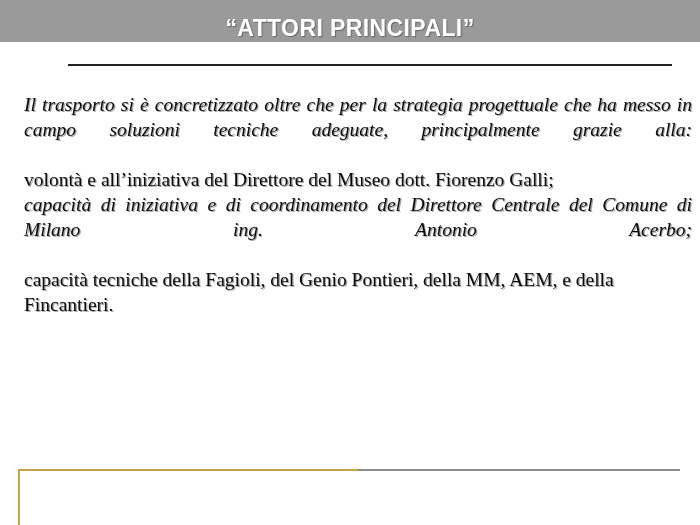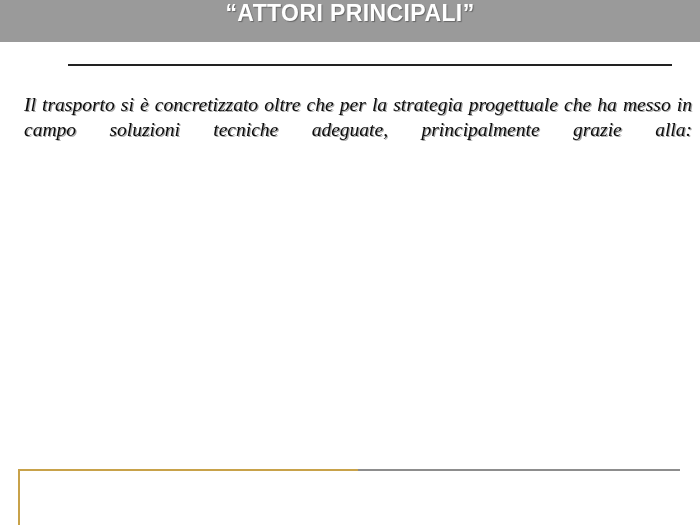--- a/index.html
+++ b/index.html
@@ -22,21 +22,21 @@
   }
   
   .title-bar {
     position: absolute;
     left: 0;
     top: 0;
     width: 700px;
     height: 42px;
     background: #9a9a9a;
     display: flex;
-    align-items: flex-start;
+    align-items: flex-end;
     justify-content: center;
   }
   .title-text {
     font-family: "Liberation Sans", sans-serif;
     font-weight: bold;
     font-size: 23px;
     color: #ffffff;
     letter-spacing: 0.4px;
     text-shadow: 1px 1px 1px rgba(90,90,90,0.8);
     white-space: nowrap;
@@ -107,19 +107,22 @@
 <div class="slide">
 
   <div class="title-bar">
     <span class="title-text">“ATTORI PRINCIPALI”</span>
   </div>
 
   <div class="title-rule"></div>
 
   <div class="body-block">
     <p class="para just-all">Il trasporto si è concretizzato oltre che per la strategia progettuale che ha messo in campo soluzioni tecniche adeguate, principalmente grazie alla:</p>
+    <p class="para">volontà e all’iniziativa del Direttore del Museo dott. Fiorenzo Galli;</p>
+    <p class="para just-all">capacità di iniziativa e di coordinamento del Direttore Centrale del Comune di Milano ing. Antonio Acerbo;</p>
+    <p class="para">capacità tecniche della Fagioli, del Genio Pontieri, della MM, AEM, e della Fincantieri.</p>
   </div>
 
   <div class="bottom-rule"></div>
   <div class="bottom-grey"></div>
   <div class="left-bar"></div>
 
 </div>
 
 </body></html>

